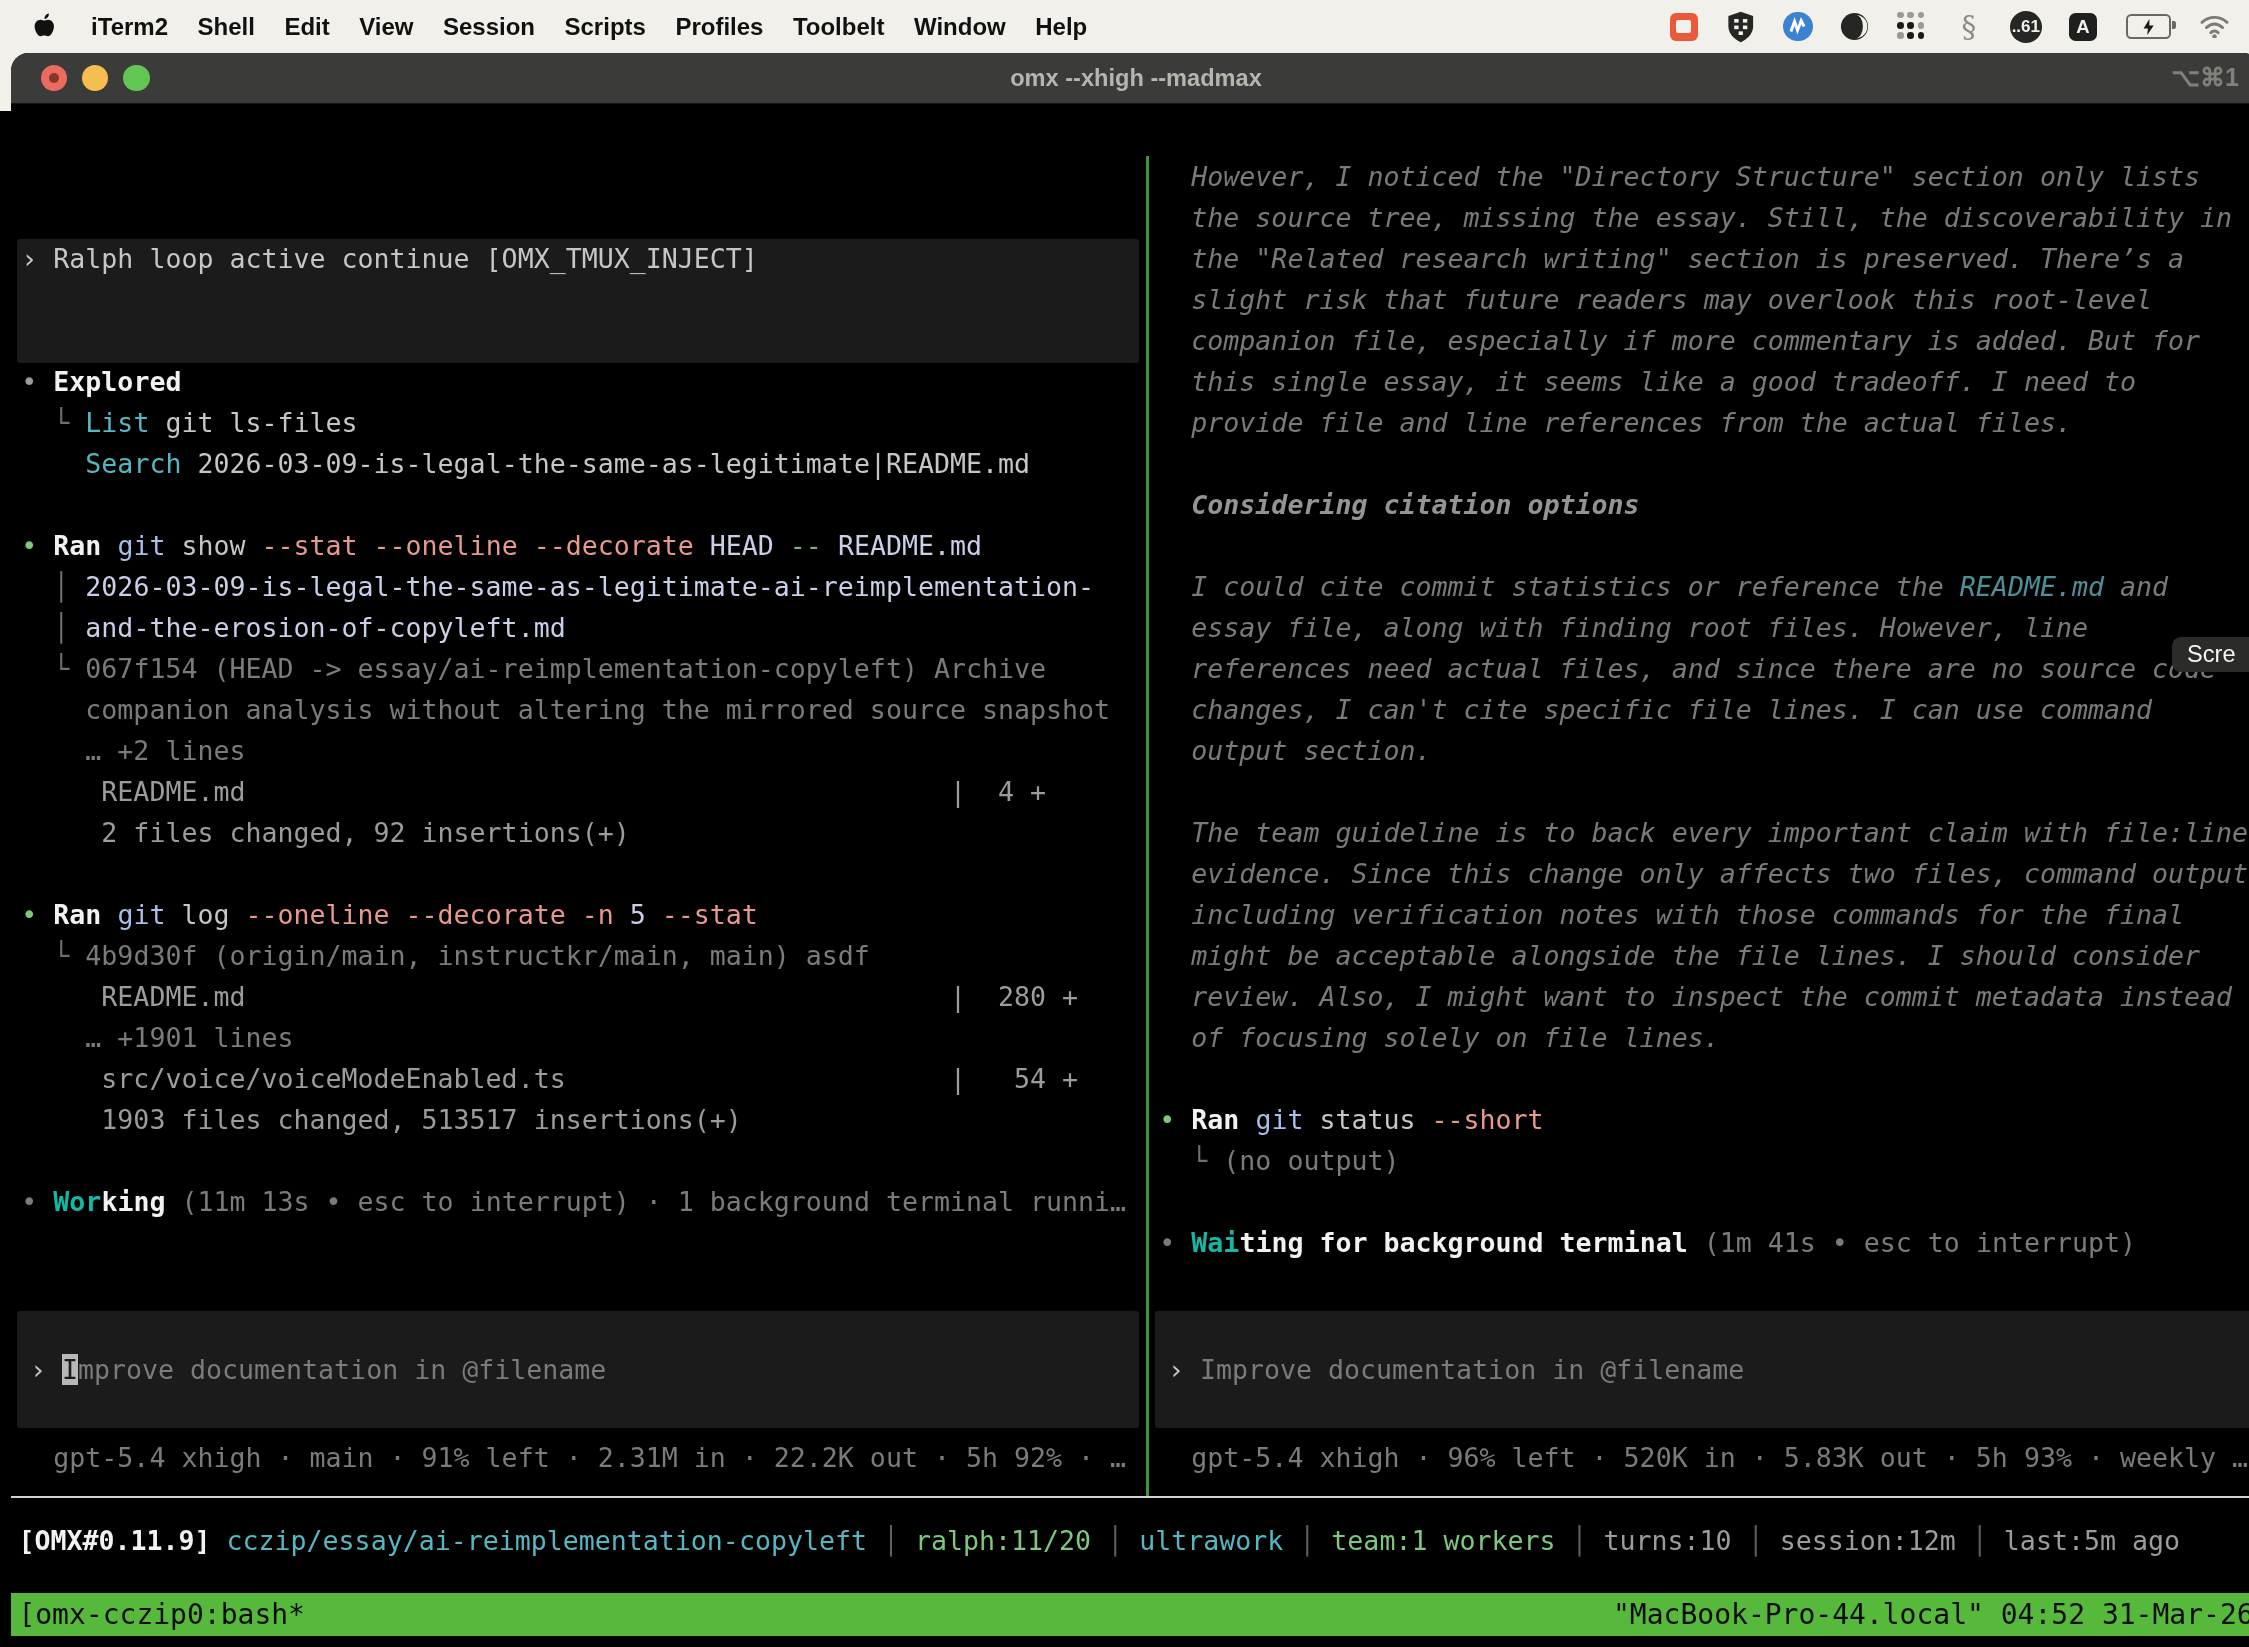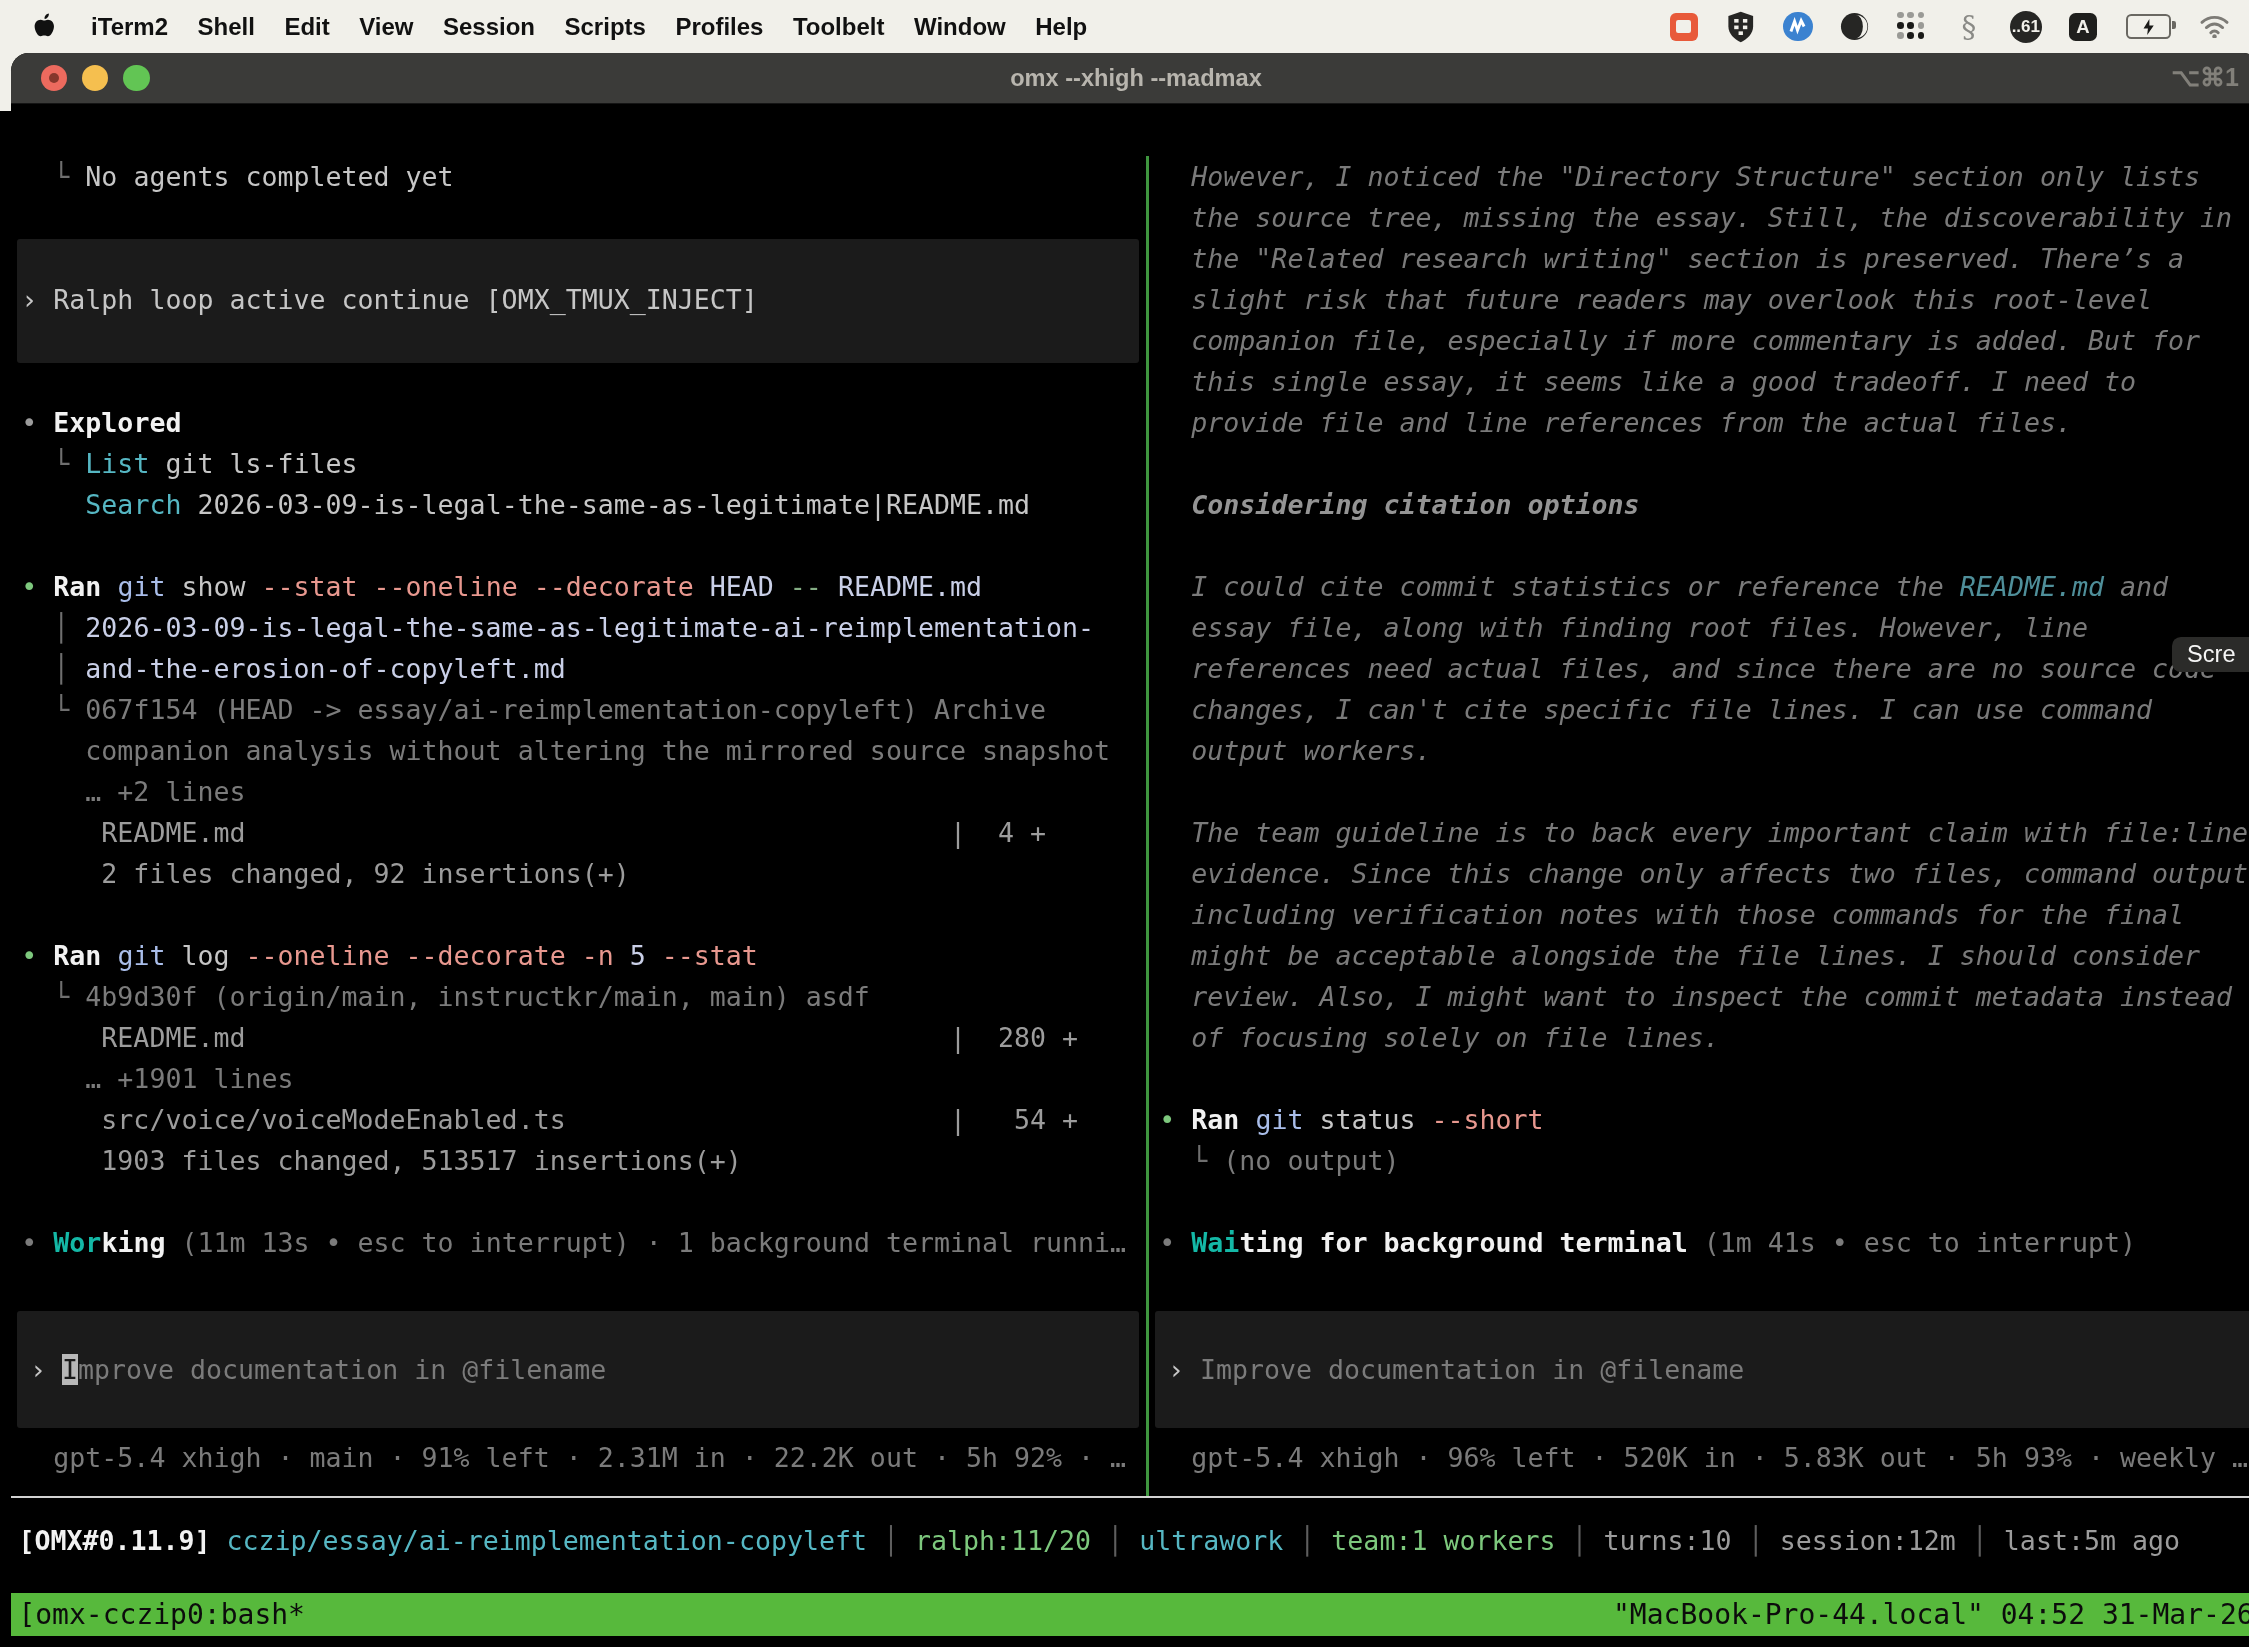--- a/index.html
+++ b/index.html
@@ -177,21 +177,20 @@
         <span class="tl yellow"></span>
         <span class="tl green"></span>
       </div>
       <span class="win-title">omx --xhigh --madmax</span>
       <span class="win-shortcut">⌥⌘1</span>
     </div>
 
     <div class="pane pane-left">
       <div class="cmdbox box-ralph"></div>
       <div class="flow">
-          <div class="trow"><span class="s-tree">  └ </span><span class="s-txt">No agents completed yet</span></div>
           <div class="trow"></div>
           <div class="trow"></div>
           <div class="trow"><span class="s-txt">› Ralph loop active continue [OMX_TMUX_INJECT]</span></div>
           <div class="trow"></div>
           <div class="trow"></div>
           <div class="trow"><span class="s-mid">• </span><span class="s-wb">Explored</span></div>
           <div class="trow"><span class="s-tree">  └ </span><span class="s-cyan">List</span><span class="s-txt"> git ls-files</span></div>
           <div class="trow"><span class="s-txt">    </span><span class="s-cyan">Search</span><span class="s-txt"> 2026-03-09-is-legal-the-same-as-legitimate|README.md</span></div>
           <div class="trow"></div>
           <div class="trow"><span class="s-gbul">• </span><span class="s-wb">Ran </span><span class="s-blue">git </span><span class="s-txt">show </span><span class="s-pink">--stat --oneline --decorate </span><span class="s-lav">HEAD </span><span class="s-grn">-- </span><span class="s-lav">README.md</span></div>
@@ -229,21 +228,21 @@
           <div class="trow"><span class="s-it">  companion file, especially if more commentary is added. But for</span></div>
           <div class="trow"><span class="s-it">  this single essay, it seems like a good tradeoff. I need to</span></div>
           <div class="trow"><span class="s-it">  provide file and line references from the actual files.</span></div>
           <div class="trow"></div>
           <div class="trow"><span class="s-itb">  Considering citation options</span></div>
           <div class="trow"></div>
           <div class="trow"><span class="s-it">  I could cite commit statistics or reference the </span><span class="s-ittl">README.md</span><span class="s-it"> and</span></div>
           <div class="trow"><span class="s-it">  essay file, along with finding root files. However, line</span></div>
           <div class="trow"><span class="s-it">  references need actual files, and since there are no source code</span></div>
           <div class="trow"><span class="s-it">  changes, I can't cite specific file lines. I can use command</span></div>
-          <div class="trow"><span class="s-it">  output workers.</span></div>
+          <div class="trow"><span class="s-it">  output section.</span></div>
           <div class="trow"></div>
           <div class="trow"><span class="s-it">  The team guideline is to back every important claim with file:line</span></div>
           <div class="trow"><span class="s-it">  evidence. Since this change only affects two files, command output</span></div>
           <div class="trow"><span class="s-it">  including verification notes with those commands for the final</span></div>
           <div class="trow"><span class="s-it">  might be acceptable alongside the file lines. I should consider</span></div>
           <div class="trow"><span class="s-it">  review. Also, I might want to inspect the commit metadata instead</span></div>
           <div class="trow"><span class="s-it">  of focusing solely on file lines.</span></div>
           <div class="trow"></div>
           <div class="trow"><span class="s-gbul">• </span><span class="s-wb">Ran </span><span class="s-blue">git </span><span class="s-txt">status </span><span class="s-pink">--short</span></div>
           <div class="trow"><span class="s-tree">  └ </span><span class="s-dim">(no output)</span></div>

